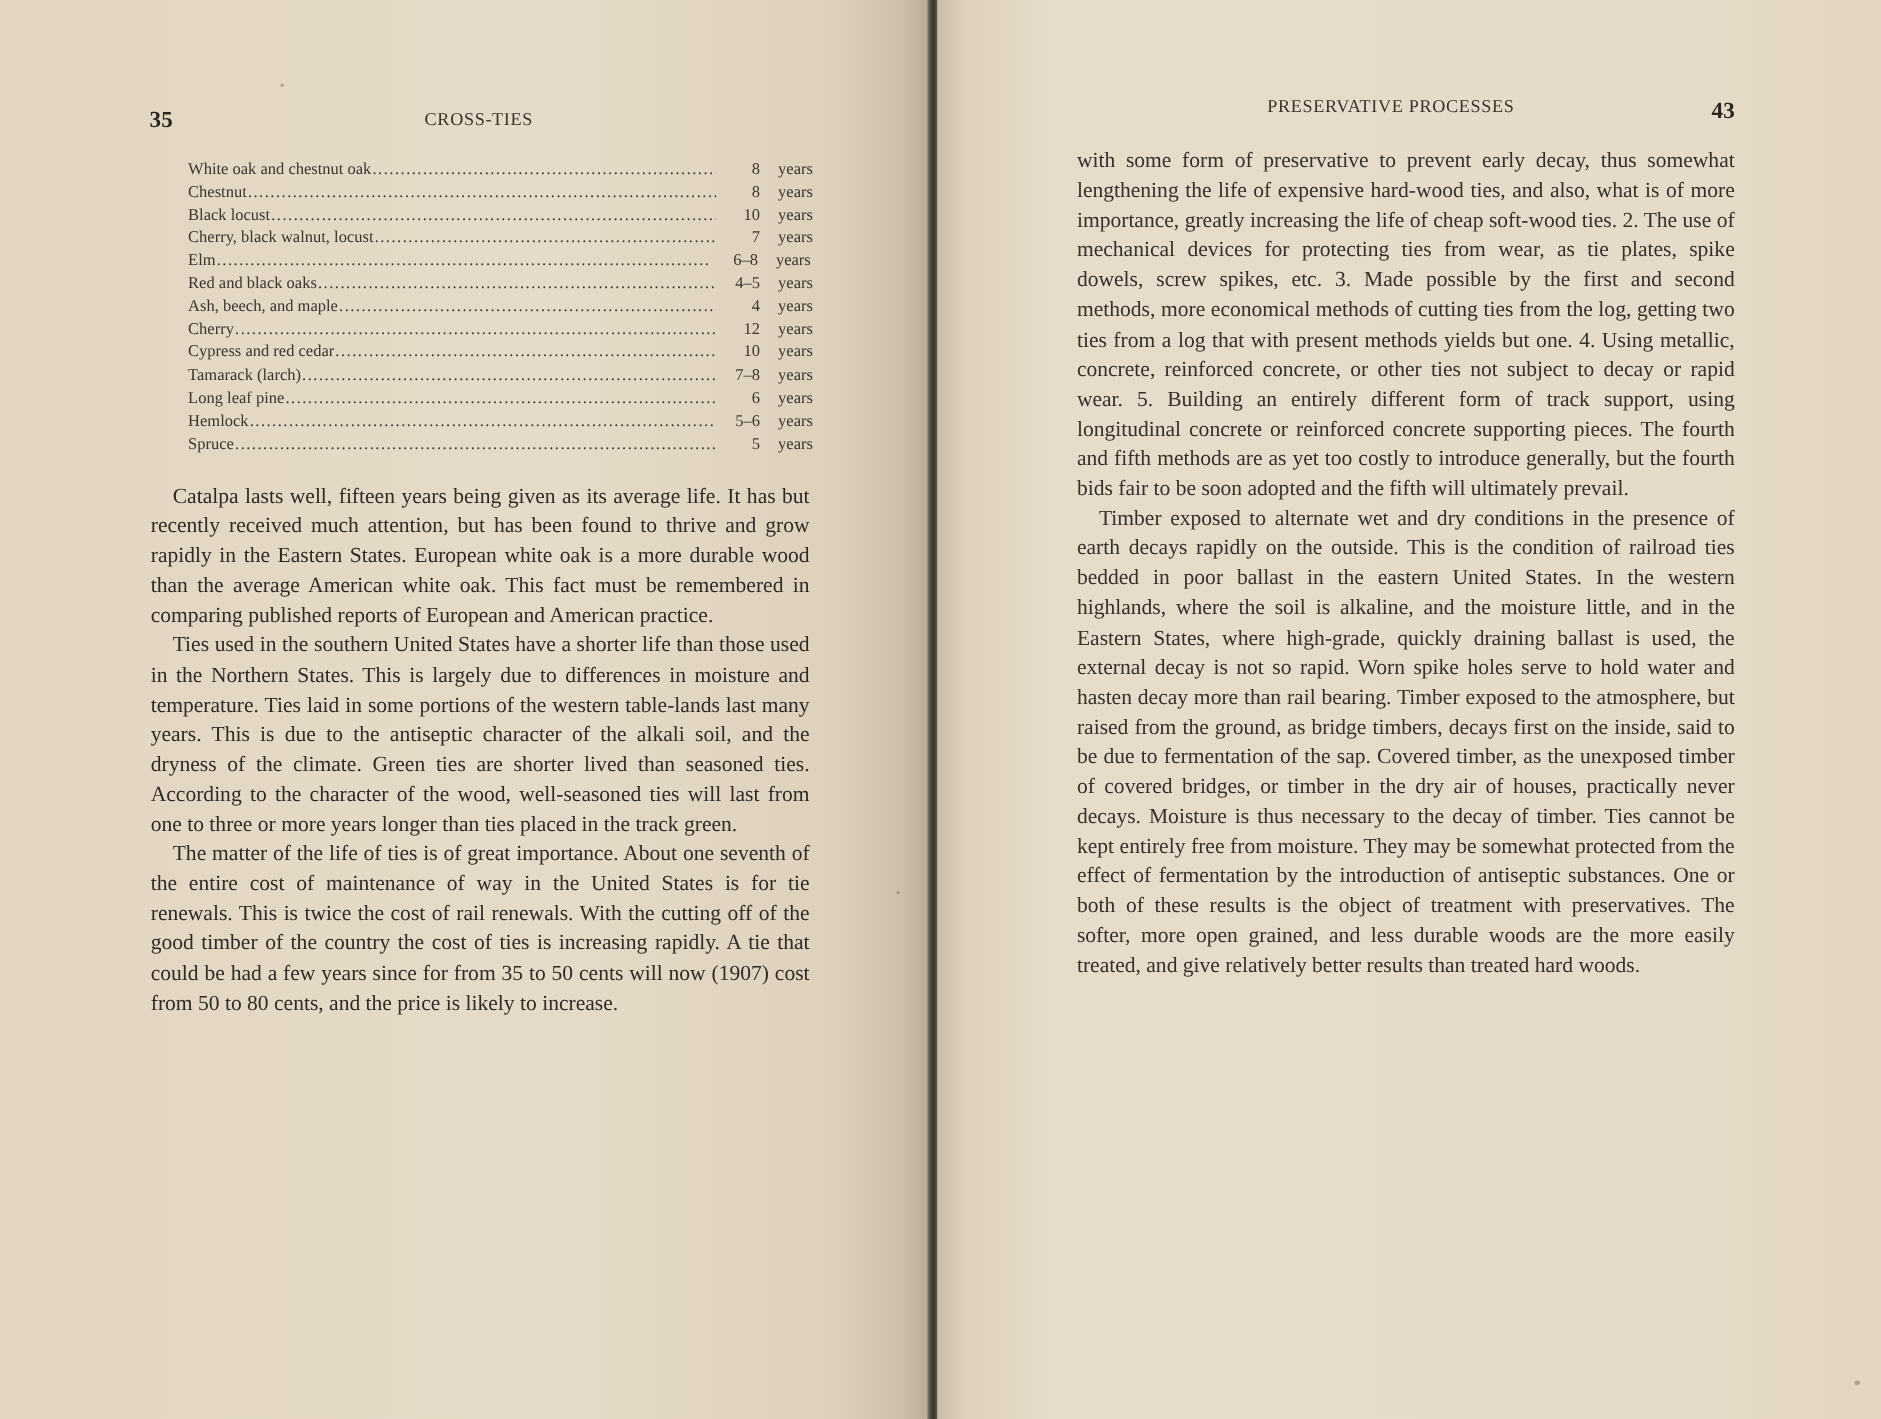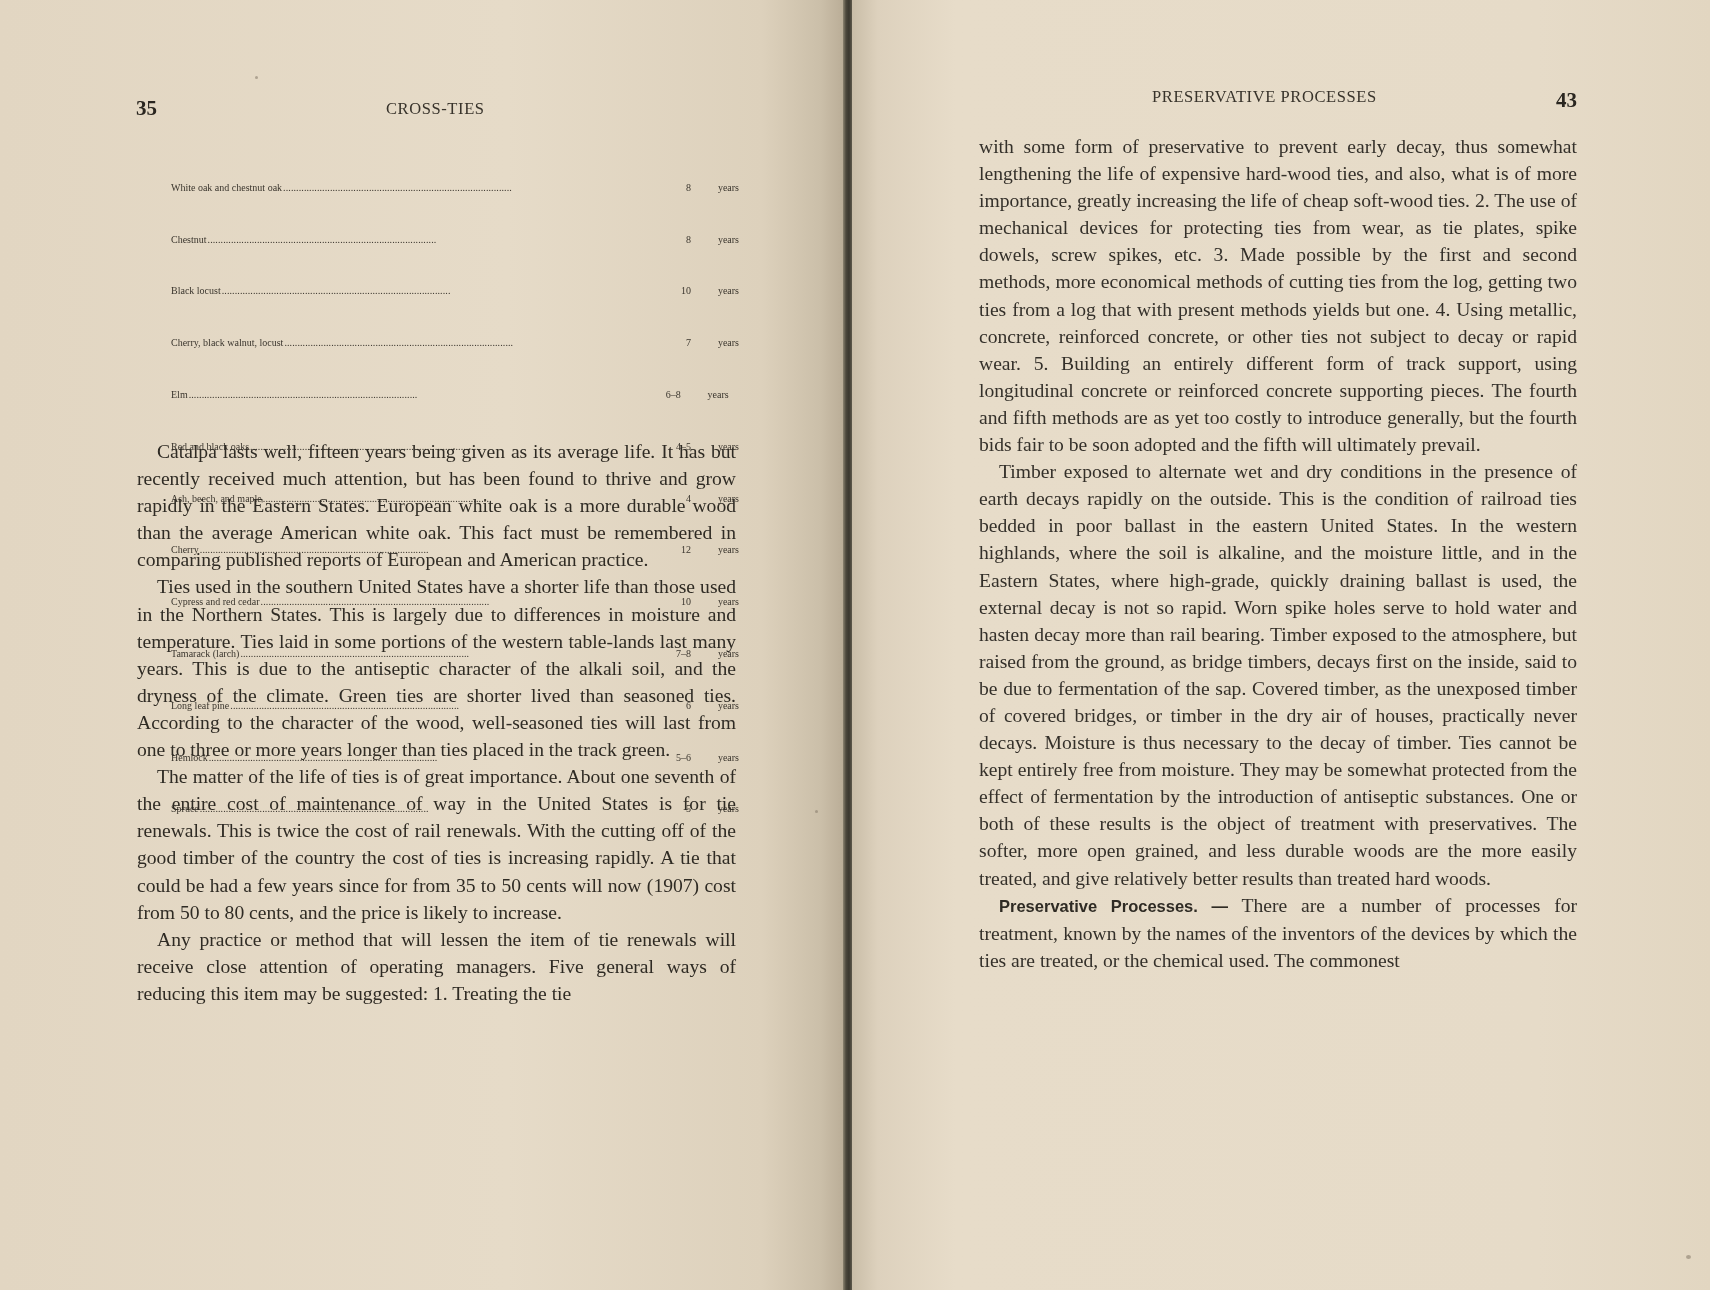--- a/index.html
+++ b/index.html
@@ -27,22 +27,22 @@
       position: absolute; font-size: 16.5px; letter-spacing: 0.6px; color: #38332b;
     }
     .page-num {
       position: absolute; font-size: 21px; font-weight: bold; color: #2a2620;
     }
     
     #pn-left { left: 136px; top: 96px; }
     #rh-left { left: 386px; top: 99px; }
     .table { position: absolute; left: 171px; top: 146px; width: 568px; }
     .trow {
-      display: flex; align-items: center; height: 20.8px;
-      font-size: 10px; color: #3a352d; margin-top: 31px;
+      display: flex; align-items: flex-start; height: 20.8px;
+      font-size: 15px; color: #3a352d;
     }
     .tname { white-space: nowrap; }
     .tlead {
       flex: 1; overflow: hidden; white-space: nowrap; margin-left: 1px;
       width: 0; max-width: 452px;
     }
     .tlead::after {
       content: ". . . . . . . . . . . . . . . . . . . . . . . . . . . . . . . . . . . . . . . . . . . . . . . . . . . . . . . . . . . . . . . . . . . . . . . . . . . . . . . . . . . . . . . .";
       letter-spacing: -1.2px;
     }
@@ -149,34 +149,32 @@
           <span class="tlead"></span>
           <span class="tval">5</span>
           <span class="tunit">years</span>
         </div>
     </div>
 
     <div class="body-col" id="left-body">
       <p>Catalpa lasts well, fifteen years being given as its average life. It has but recently received much attention, but has been found to thrive and grow rapidly in the Eastern States. European white oak is a more durable wood than the average American white oak. This fact must be remembered in comparing published reports of European and American practice.</p>
       <p>Ties used in the southern United States have a shorter life than those used in the Northern States. This is largely due to dif­ferences in moisture and temperature. Ties laid in some por­tions of the western table-lands last many years. This is due to the antiseptic character of the alkali soil, and the dryness of the climate. Green ties are shorter lived than seasoned ties. Accord­ing to the character of the wood, well-seasoned ties will last from one to three or more years longer than ties placed in the track green.</p>
       <p>The matter of the life of ties is of great importance. About one seventh of the entire cost of maintenance of way in the United States is for tie renewals. This is twice the cost of rail renewals. With the cutting off of the good timber of the country the cost of ties is increasing rapidly. A tie that could be had a few years since for from 35 to 50 cents will now (1907) cost from 50 to 80 cents, and the price is likely to increase.</p>
-      <p>Any practice or method that will lessen the item of tie renewals will receive close attention of operating managers. Five general ways of reducing this item may be suggested: 1. Treating the tie</p>
     </div>
 
     <span class="speck" style="left:255px;top:76px;"></span>
     <span class="speck" style="left:815px;top:810px;"></span>
   </div>
 
   <div class="spine"></div>
 
   <div class="page page-right">
   </div>
   <div class="running-head" id="rh-right">PRESERVATIVE PROCESSES</div>
   <div class="page-num" id="pn-right">43</div>
 
   <div class="body-col" id="right-body">
     <p class="cont">with some form of preservative to prevent early decay, thus some­what lengthening the life of expensive hard-wood ties, and also, what is of more importance, greatly increasing the life of cheap soft-wood ties. 2. The use of mechanical devices for protecting ties from wear, as tie plates, spike dowels, screw spikes, etc. 3. Made possible by the first and second methods, more economi­cal methods of cutting ties from the log, getting two ties from a log that with present methods yields but one. 4. Using metallic, concrete, reinforced concrete, or other ties not subject to decay or rapid wear. 5. Building an entirely different form of track support, using longitudinal concrete or reinforced concrete sup­porting pieces. The fourth and fifth methods are as yet too costly to introduce generally, but the fourth bids fair to be soon adopted and the fifth will ultimately prevail.</p>
     <p>Timber exposed to alternate wet and dry conditions in the presence of earth decays rapidly on the outside. This is the con­dition of railroad ties bedded in poor ballast in the eastern United States. In the western highlands, where the soil is alkaline, and the moisture little, and in the Eastern States, where high-grade, quickly draining ballast is used, the external decay is not so rapid. Worn spike holes serve to hold water and hasten decay more than rail bearing. Timber exposed to the atmosphere, but raised from the ground, as bridge timbers, decays first on the inside, said to be due to fermentation of the sap. Covered timber, as the unexposed timber of covered bridges, or timber in the dry air of houses, practically never decays. Moisture is thus necessary to the decay of timber. Ties cannot be kept entirely free from moisture. They may be somewhat protected from the effect of fermentation by the introduction of antiseptic substances. One or both of these results is the object of treatment with preserva­tives. The softer, more open grained, and less durable woods are the more easily treated, and give relatively better results than treated hard woods.</p>
-    <p><span class="run-in">Preservative Processes. —</span><span> There are a number of processes for treatment, known by the names of the inventors of the devices by which the ties are treated, or the chemical used. The commonest</span></p>
   </div>
 
   <span class="speck" style="left:1686px;top:1255px;width:5px;height:4px;"></span>
 </div>
 
 </body></html>

